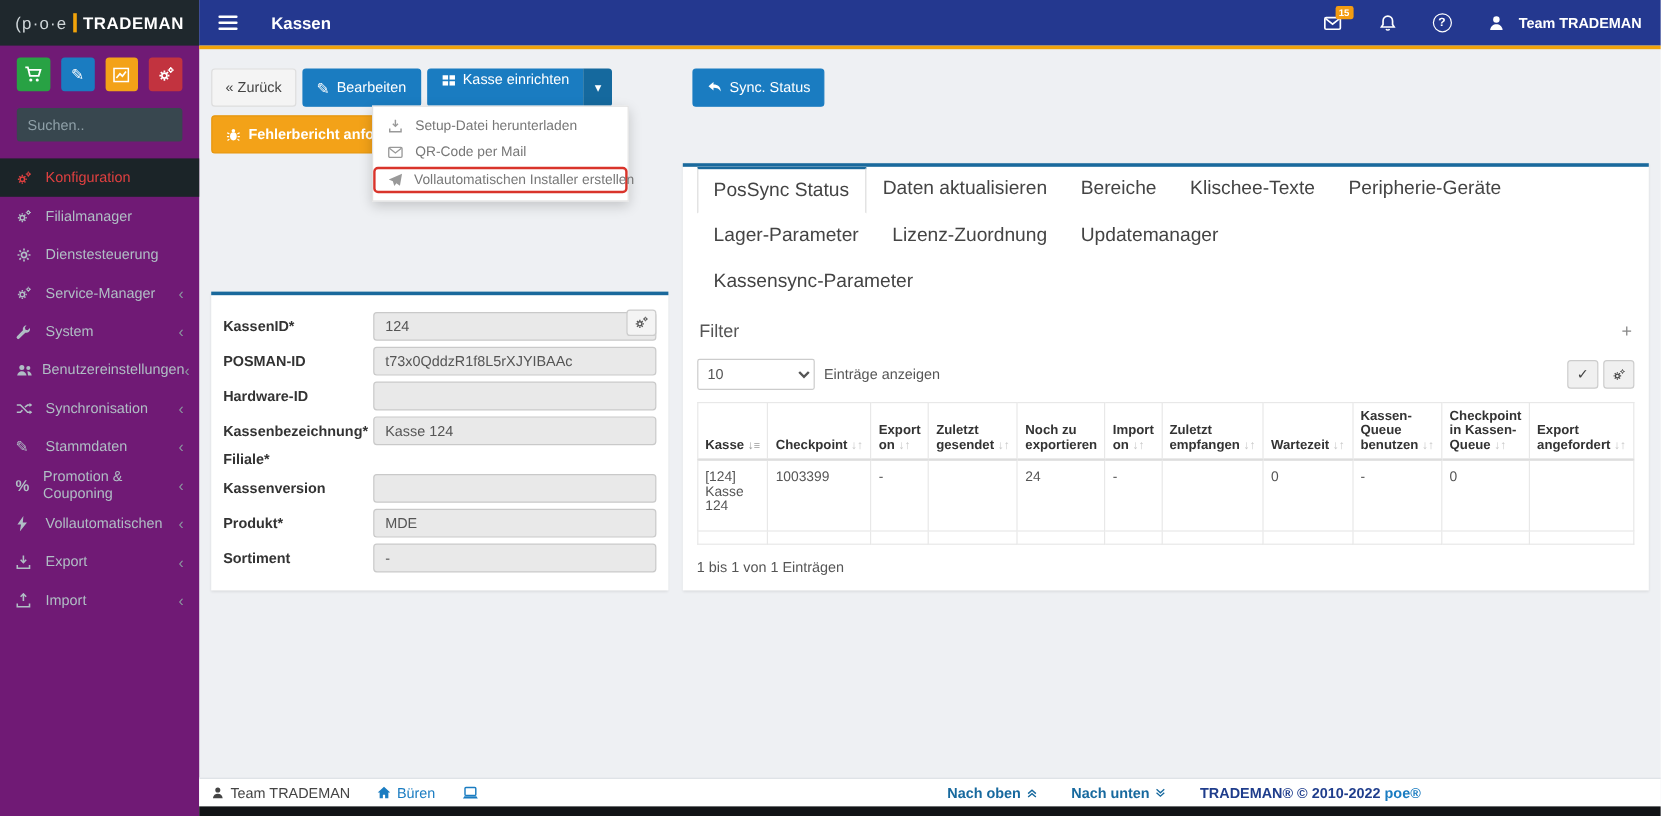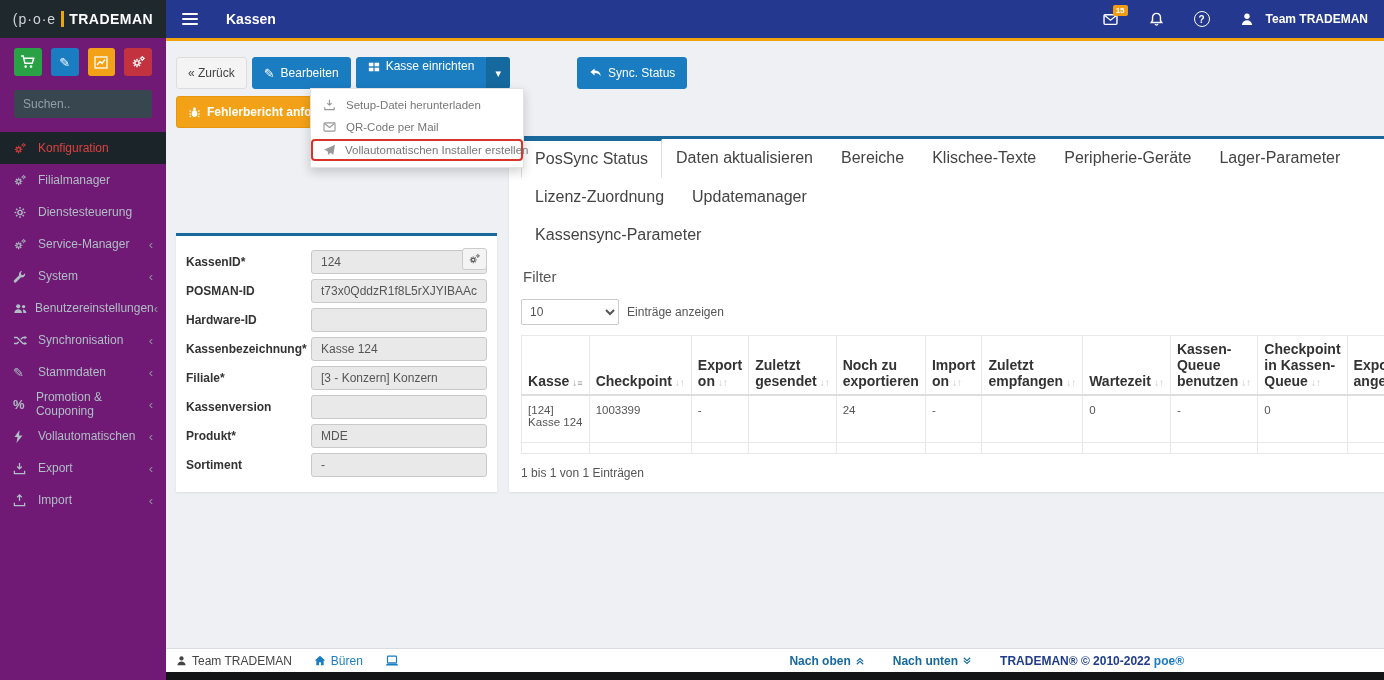--- a/index.html
+++ b/index.html
@@ -82,21 +82,21 @@
   .plus { color:#888; font-size:15px; cursor:pointer; }
   .entriesrow { display:flex; align-items:center; margin:14px 0 10px 0; }
   .entriesrow select { width:98px; height:26px; border:1px solid #ccc; border-radius:2px; font-size:12px; color:#555; padding:0 4px; font-family:inherit; background:#fff; }
   .entriesrow .elabel { margin-left:8px; color:#555; }
   .entriesrow .spacer { flex:1; }
   .minibtn { width:26px; height:24px; background:#f0f0f0; border:1px solid #ccc; border-radius:3px; display:flex; align-items:center; justify-content:center; color:#444; cursor:pointer; margin-left:4px; }
   .minibtn.check::before { content:"✓"; font-size:12px; }
 
   table.grid { width:100%; border-collapse:collapse; }
   .grid th, .grid td { border:1px solid #e8e8e8; text-align:left; vertical-align:bottom; }
-  .grid th { font-size:14px; color:#333; padding:5px 6px; cursor:pointer; }
+  .grid th { font-size:11px; color:#333; padding:5px 6px; cursor:pointer; }
   .grid thead tr { border-bottom:2px solid #ddd; }
   .grid th { border-bottom:2px solid #ddd; }
   .grid td { font-size:11.5px; color:#555; padding:8px 6px 14px 6px; vertical-align:top; }
   .grid tr.emptyrow td { padding:5px; }
   .sort { color:#c8c8c8; font-size:10px; white-space:nowrap; margin-left:3px; }
   .sort::before { content:"↓"; } .sort::after { content:"↑"; letter-spacing:0; }
   .sort-amount { color:#9a9a9a; font-size:10px; margin-left:3px; }
   .sort-amount::before { content:"↓"; } .sort-amount::after { content:"≡"; font-size:9px; }
 
   .tablefoot { display:flex; align-items:center; margin-top:12px; }
@@ -534,21 +534,20 @@
           <div class="frow">
               <label>Hardware-ID</label>
               <div class="fval"></div>
             </div>
           <div class="frow">
               <label>Kassenbezeichnung*</label>
               <div class="fval">Kasse 124</div>
             </div>
           <div class="frow">
               <label>Filiale*</label>
-              <div class="fval">[3 - Konzern] Konzern</div>
             </div>
           <div class="frow">
               <label>Kassenversion</label>
               <div class="fval"></div>
             </div>
           <div class="frow">
               <label>Produkt*</label>
               <div class="fval">MDE</div>
             </div>
           <div class="frow">

